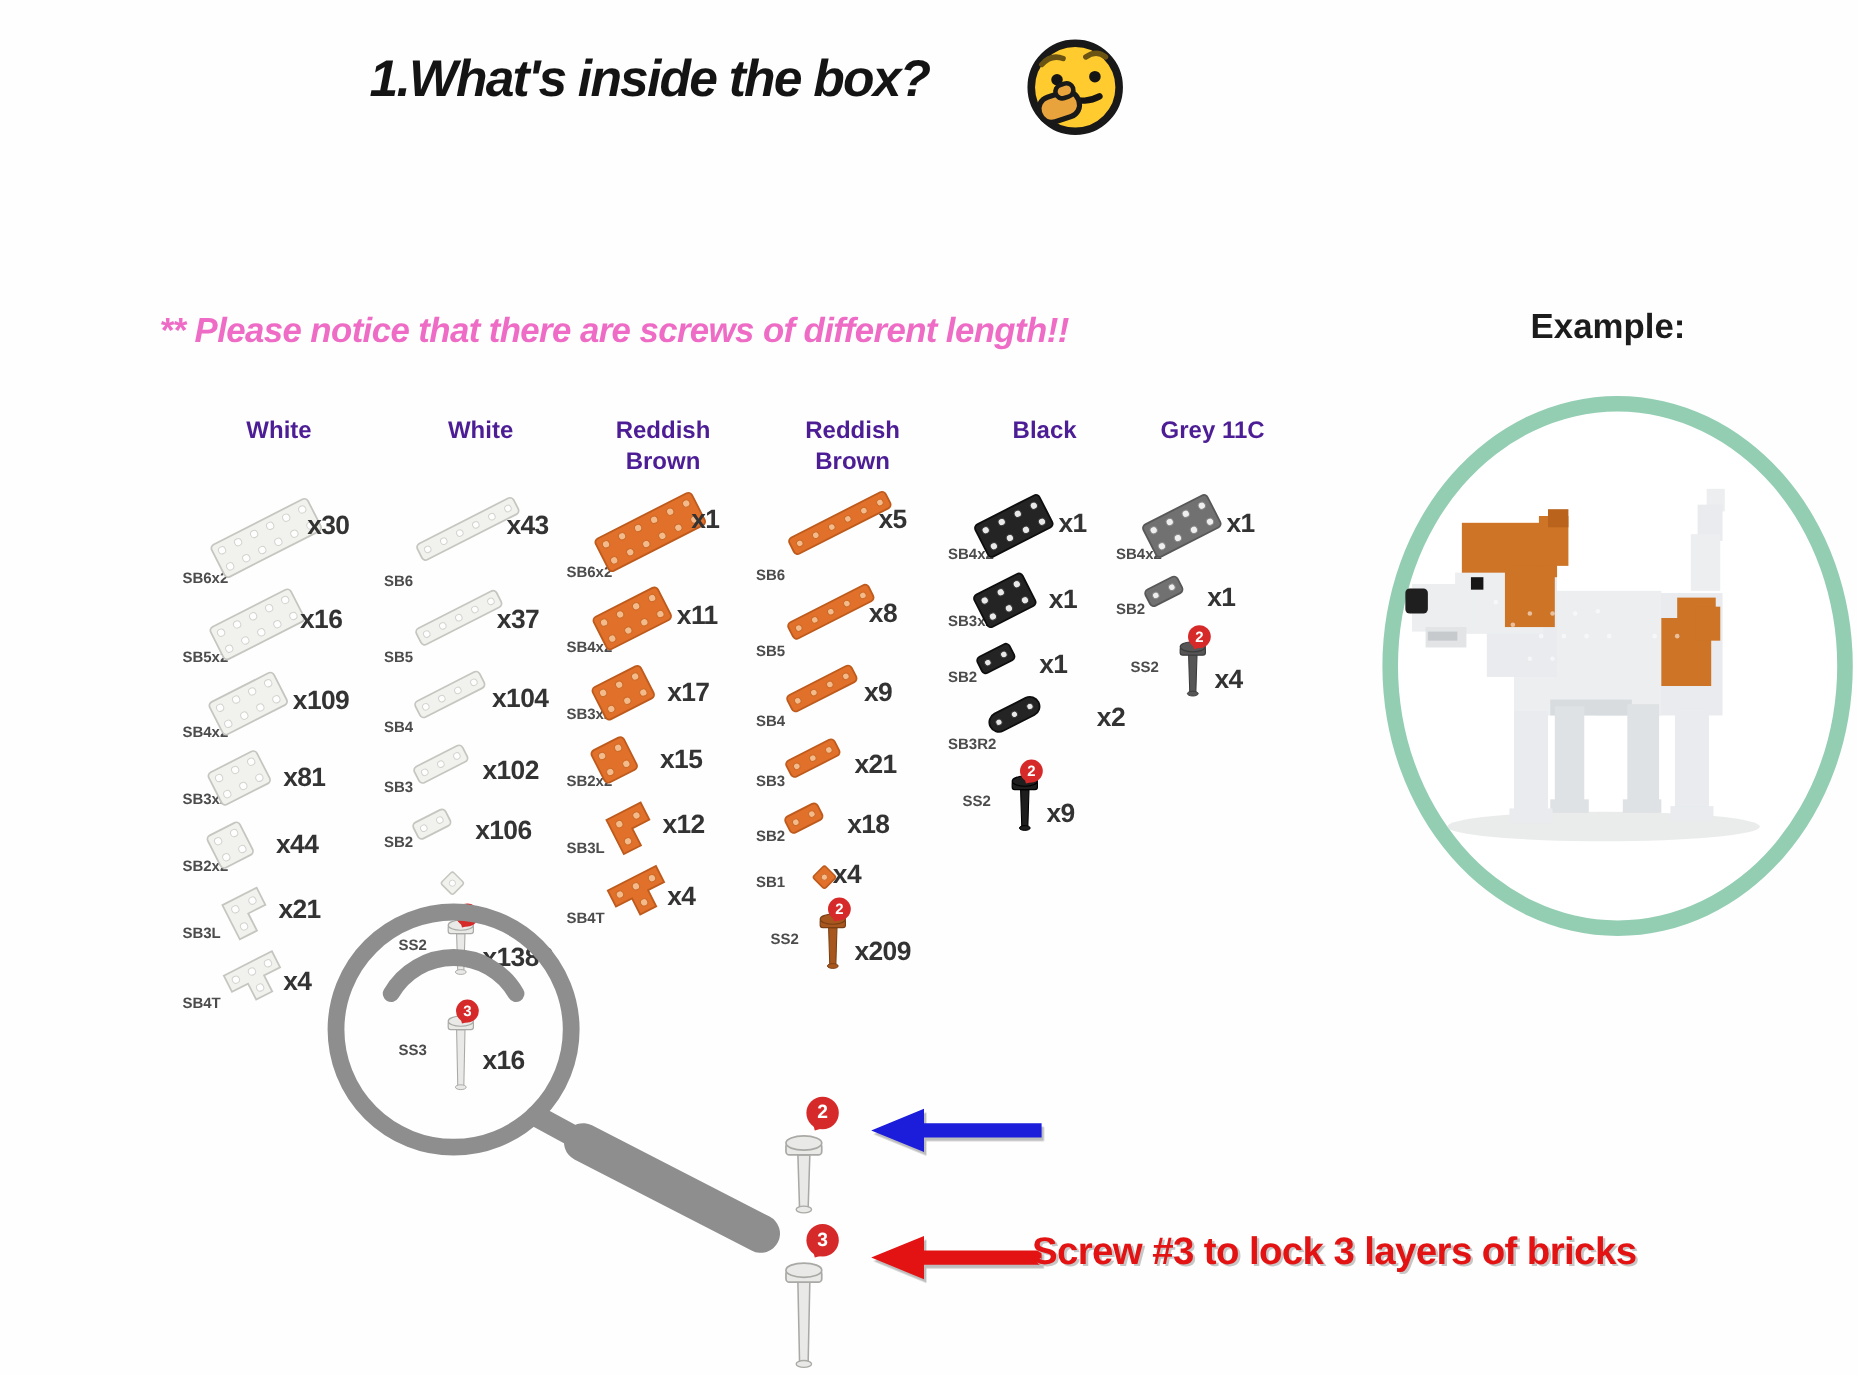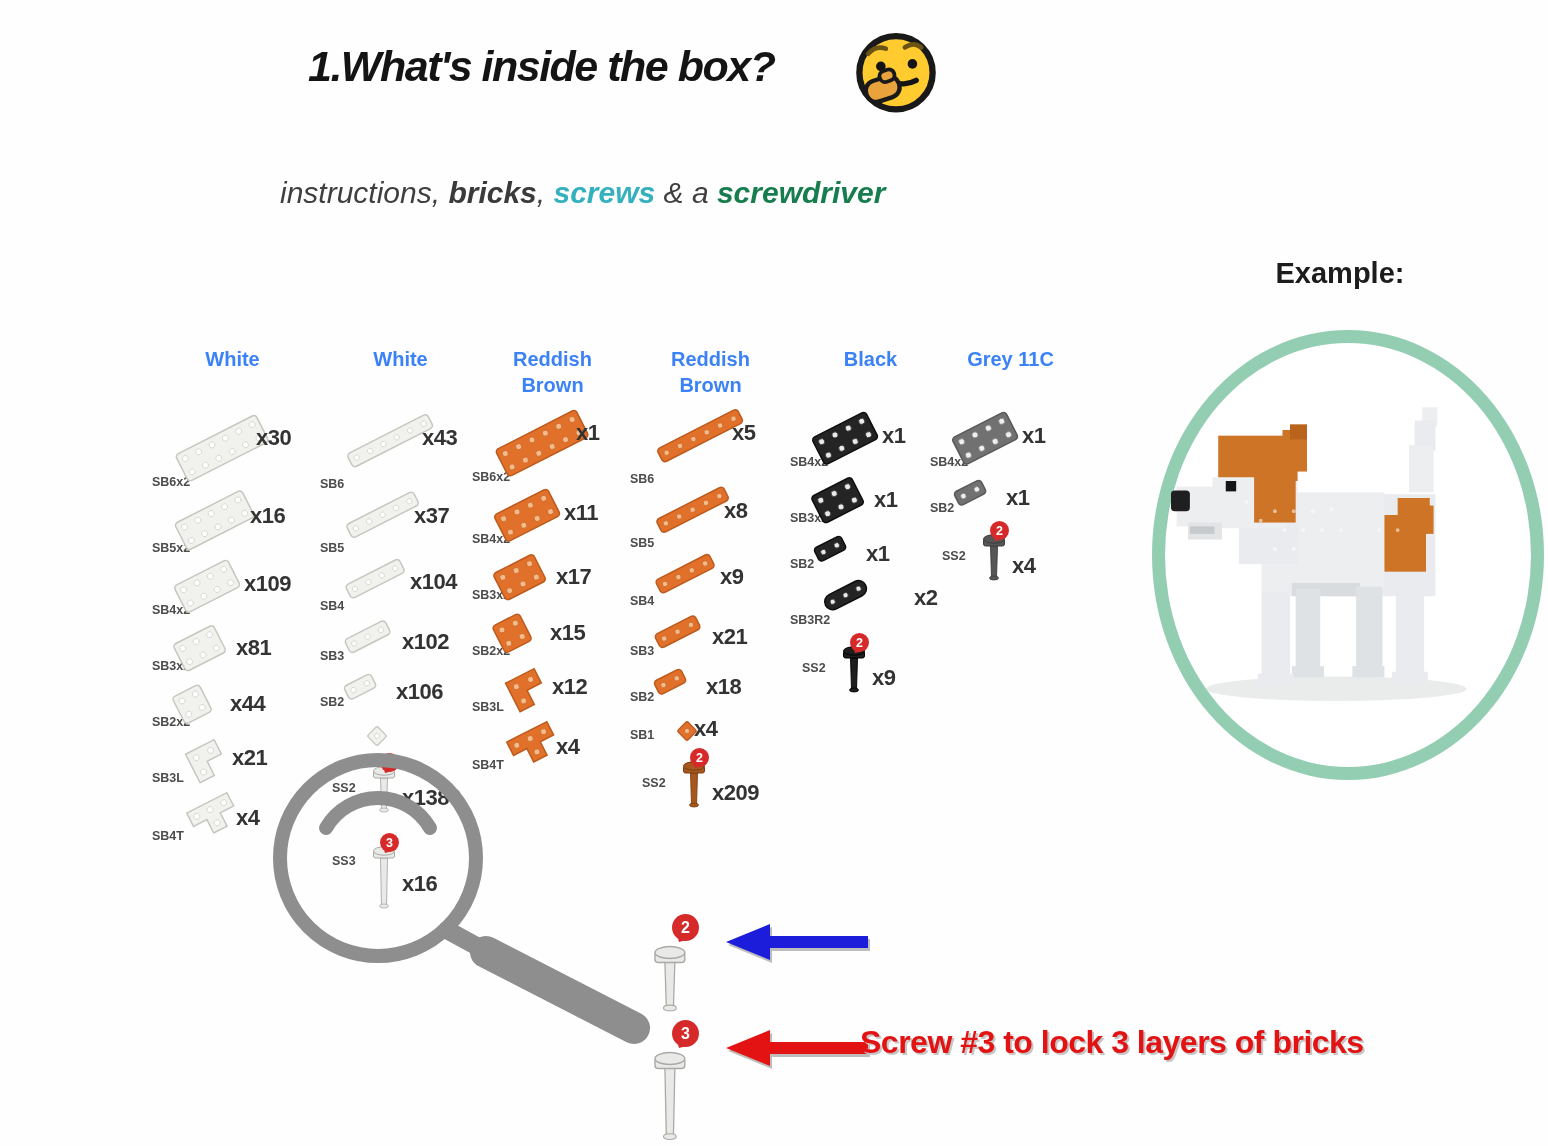--- a/index.html
+++ b/index.html
@@ -16,21 +16,21 @@
   .notice{position:absolute;left:133px;top:260px;font-size:29px;font-weight:bold;font-style:italic;
           letter-spacing:-0.5px;white-space:nowrap;}
   
   .example-heading{position:absolute;left:1140px;top:252px;width:400px;text-align:center;
                    font-size:29px;font-weight:bold;color:#1c1c1c;line-height:1.5;}
   .example-circle{position:absolute;left:1152px;top:330px;width:366px;height:424px;border-radius:50%;
                   border:13px solid #93ceb3;background:#ffffff;}
   .example-circle svg{position:absolute;left:6px;top:16px;}
   
   .col-header{position:absolute;top:346px;width:165px;text-align:center;font-size:20px;font-weight:bold;
-              color:#3b82f6;white-space:pre-line;line-height:1.3;}
+              color:#4c1d95;white-space:pre-line;line-height:1.3;}
   .pcol{position:absolute;width:172px;}
   .item{position:absolute;left:0;width:172px;}
   .code{position:absolute;left:2px;bottom:8px;font-size:12.5px;font-weight:bold;color:#4c4c4c;}
   .code.screwlbl{left:14px;bottom:auto;}
   .count{position:absolute;font-size:22px;font-weight:bold;color:#333333;letter-spacing:-0.5px;}
   .piece{position:absolute;transform:rotate(-27deg);}
   .piece.norot{transform:none;}
   .badge{position:absolute;width:19px;height:19px;border-radius:50%;color:#fff;font-size:12.5px;
          font-weight:bold;display:flex;align-items:center;justify-content:center;z-index:3;}
   .badge:after{content:"";position:absolute;left:0px;bottom:-6px;border:5px solid transparent;
@@ -60,22 +60,22 @@
     <path d="M45,17 q7,-5 13,0" stroke="#6b5313" stroke-width="3.6" fill="none" stroke-linecap="round"></path>
     <circle cx="26" cy="32" r="3.8" fill="#141414"></circle>
     <circle cx="51" cy="30" r="3.8" fill="#141414"></circle>
     <path d="M23,47 C31,41 41,50 54,43" stroke="#141414" stroke-width="4.2" fill="none" stroke-linecap="round"></path>
     <g transform="translate(12,46) rotate(-18)">
       <rect x="0" y="0" width="27" height="17" rx="8" fill="#e8a33d" stroke="#191919" stroke-width="3.4"></rect>
       <rect x="14" y="-5" width="12" height="9" rx="4.5" fill="#e8a33d" stroke="#191919" stroke-width="3"></rect>
     </g>
   </svg>
 
-  <div class="subtitle" id="subtitle"><span style="color: rgb(63, 63, 63);">instructions, </span><b style="color: rgb(58, 58, 58);">bricks</b><span style="color: rgb(63, 63, 63);">, </span><b style="color: rgb(53, 176, 189);">screws</b><span style="color: rgb(63, 63, 63);"> &amp; a </span><b style="color: rgb(23, 125, 78);">screwdriver</b></div>
-
+
+  <div class="notice" id="notice" style="color: rgb(238, 108, 197);">** Please notice that there are screws of different length!!</div>
 
   <div class="example-heading">
     <div>Example:</div>
   </div>
   <div class="example-circle">
     <svg width="340" height="380" viewBox="0 0 360 340">
       <ellipse cx="175" cy="318" rx="138" ry="13" fill="#d8dadb" opacity="0.55"></ellipse>
 
       <rect x="266" y="20" width="16" height="20" fill="#eceef0"></rect>
       <rect x="258" y="34" width="22" height="32" fill="#e9ebee"></rect>
@@ -300,21 +300,21 @@
           <span class="piece norot" style="left: 52px; top: 10px;"><svg width="28" height="50">
               <polygon points="10.5,13 17.5,13 16.5,45 11.5,45" fill="#e9e9e7" stroke="#a9a9a6" stroke-width="0.9"></polygon>
               <ellipse cx="14" cy="45" rx="4.5" ry="2" fill="#e9e9e7" stroke="#a9a9a6" stroke-width="0.8"></ellipse>
               <rect x="3.5" y="6" width="21" height="7" rx="2" fill="#e9e9e7" stroke="#a9a9a6" stroke-width="1"></rect>
               <ellipse cx="14" cy="6" rx="10.5" ry="4.2" fill="#e9e9e7" stroke="#a9a9a6" stroke-width="1"></ellipse>
             </svg></span>
           <span class="badge" style="background: rgb(214, 42, 42); --bc: #d62a2a; left: 62px; top: -2px;">2</span>
           <span class="count" style="left: 84px; top: 30px;">x1386</span>
         </div>
         <div class="item" style="top: 410px; height: 86px;">
-          <span class="code screwlbl" style="top: 19px; text-align: right;">SS3</span>
+          <span class="code screwlbl" style="top: 33px; text-align: right;">SS3</span>
           <span class="piece norot" style="left: 52px; top: 10px;"><svg width="28" height="66">
               <polygon points="10.5,13 17.5,13 16.5,61 11.5,61" fill="#e9e9e7" stroke="#a9a9a6" stroke-width="0.9"></polygon>
               <ellipse cx="14" cy="61" rx="4.5" ry="2" fill="#e9e9e7" stroke="#a9a9a6" stroke-width="0.8"></ellipse>
               <rect x="3.5" y="6" width="21" height="7" rx="2" fill="#e9e9e7" stroke="#a9a9a6" stroke-width="1"></rect>
               <ellipse cx="14" cy="6" rx="10.5" ry="4.2" fill="#e9e9e7" stroke="#a9a9a6" stroke-width="1"></ellipse>
             </svg></span>
           <span class="badge" style="background: rgb(214, 42, 42); --bc: #d62a2a; left: 62px; top: -2px;">3</span>
           <span class="count" style="left: 84px; top: 36px;">x16</span>
         </div>
       </div>

